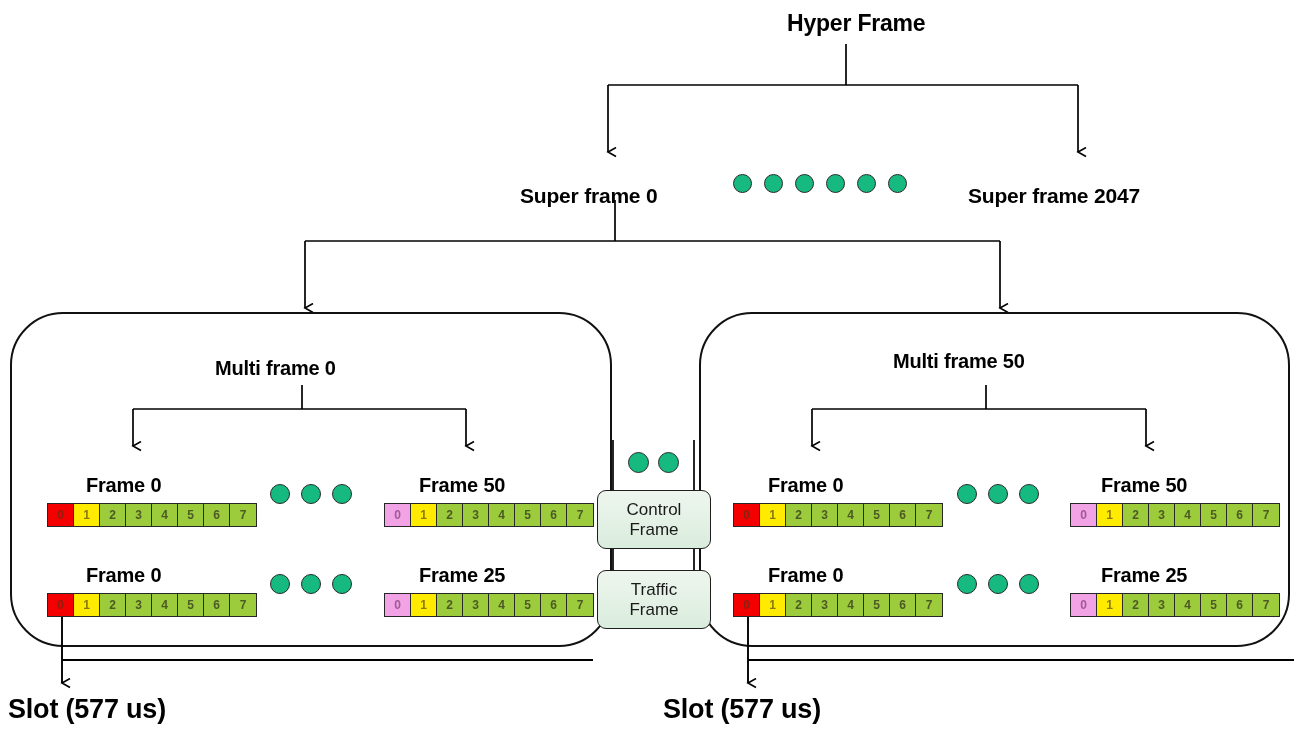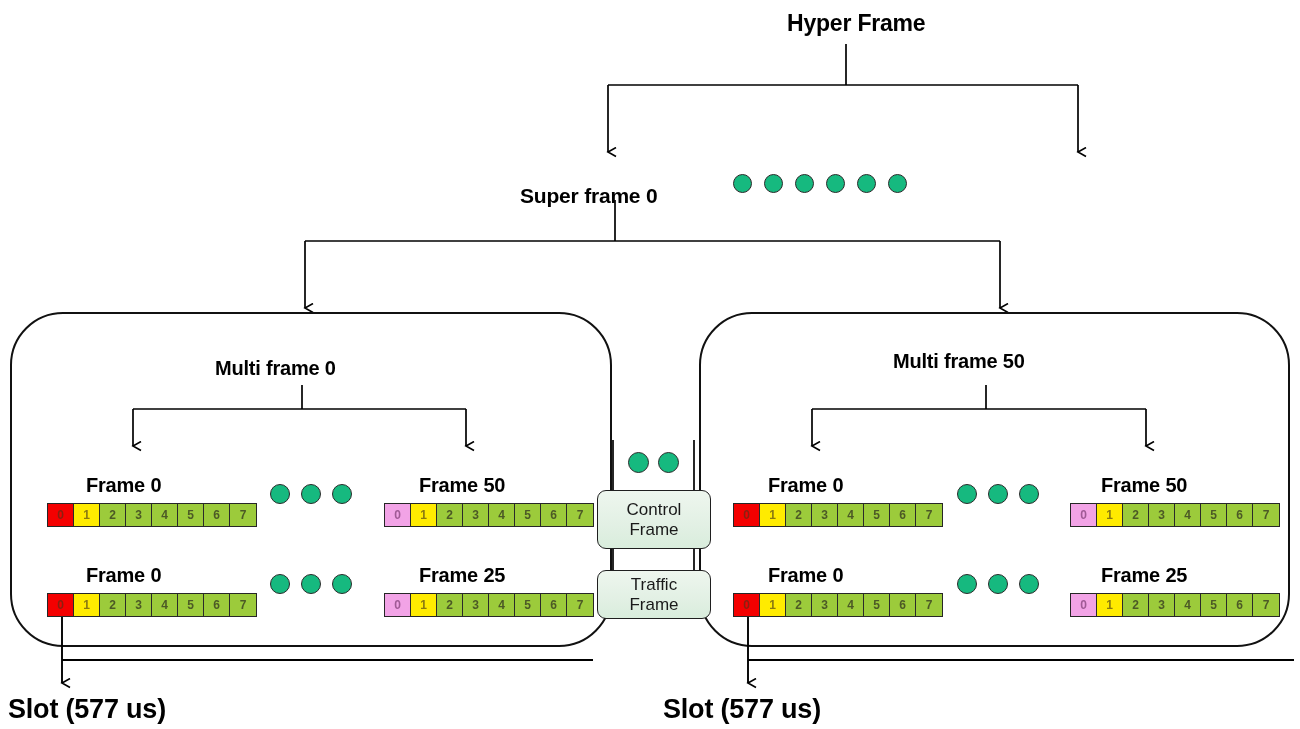--- a/index.html
+++ b/index.html
@@ -138,20 +138,21 @@
     <path d="M62,660 L593,660" stroke="#000" stroke-width="1.9" fill="none"></path>
 
     <line x1="748" y1="617" x2="748" y2="683" stroke="#000" stroke-width="1.9" marker-end="url(#ah)"></line>
     <path d="M748,660 L1294,660" stroke="#000" stroke-width="1.9" fill="none"></path>
   </svg>
 
   <div class="lbl lbl-hyper" style="left:760px; top:10px;margin-left:27px;">Hyper Frame</div>
 
   <div class="lbl lbl-super" style="left:520px; top:172px;">Super frame 0</div>
 
+  <div class="lbl lbl-super" style="left:968px; top:172px;">Super frame 2047</div>
 
   <div class="dotrow" style="left:733px; top:174px; gap:12px;">
     <span class="dot" style="width:19px;height:19px;"></span>
     <span class="dot" style="width:19px;height:19px;"></span>
     <span class="dot" style="width:19px;height:19px;"></span>
     <span class="dot" style="width:19px;height:19px;"></span>
     <span class="dot" style="width:19px;height:19px;"></span>
     <span class="dot" style="width:19px;height:19px;"></span>
   </div>
 
@@ -222,21 +223,21 @@
   <div class="dotrow" style="left:628px; top:452px; gap:9px;">
     <span class="dot" style="width:21px;height:21px;"></span>
     <span class="dot" style="width:21px;height:21px;"></span>
   </div>
 
   <div class="ctrlbox" style="left:597px; top:490px; width:114px; height:59px;">
     <span>Control</span>
     <span>Frame</span>
   </div>
 
-  <div class="ctrlbox" style="left:597px; top:570px; width:114px; height:49px;">
+  <div class="ctrlbox" style="left:597px; top:570px; width:114px; height:59px;">
     <span>Traffic</span>
     <span>Frame</span>
   </div>
 
   <div class="lbl lbl-multi" style="left:893px; top:350px;">Multi frame 50</div>
 
   <div class="lbl lbl-frame" style="left:768px; top:474px;">Frame 0</div>
   <div class="lbl lbl-frame" style="left:1101px; top:474px;">Frame 50</div>
 
   <div class="strip" style="left:733px; top:503px;">

